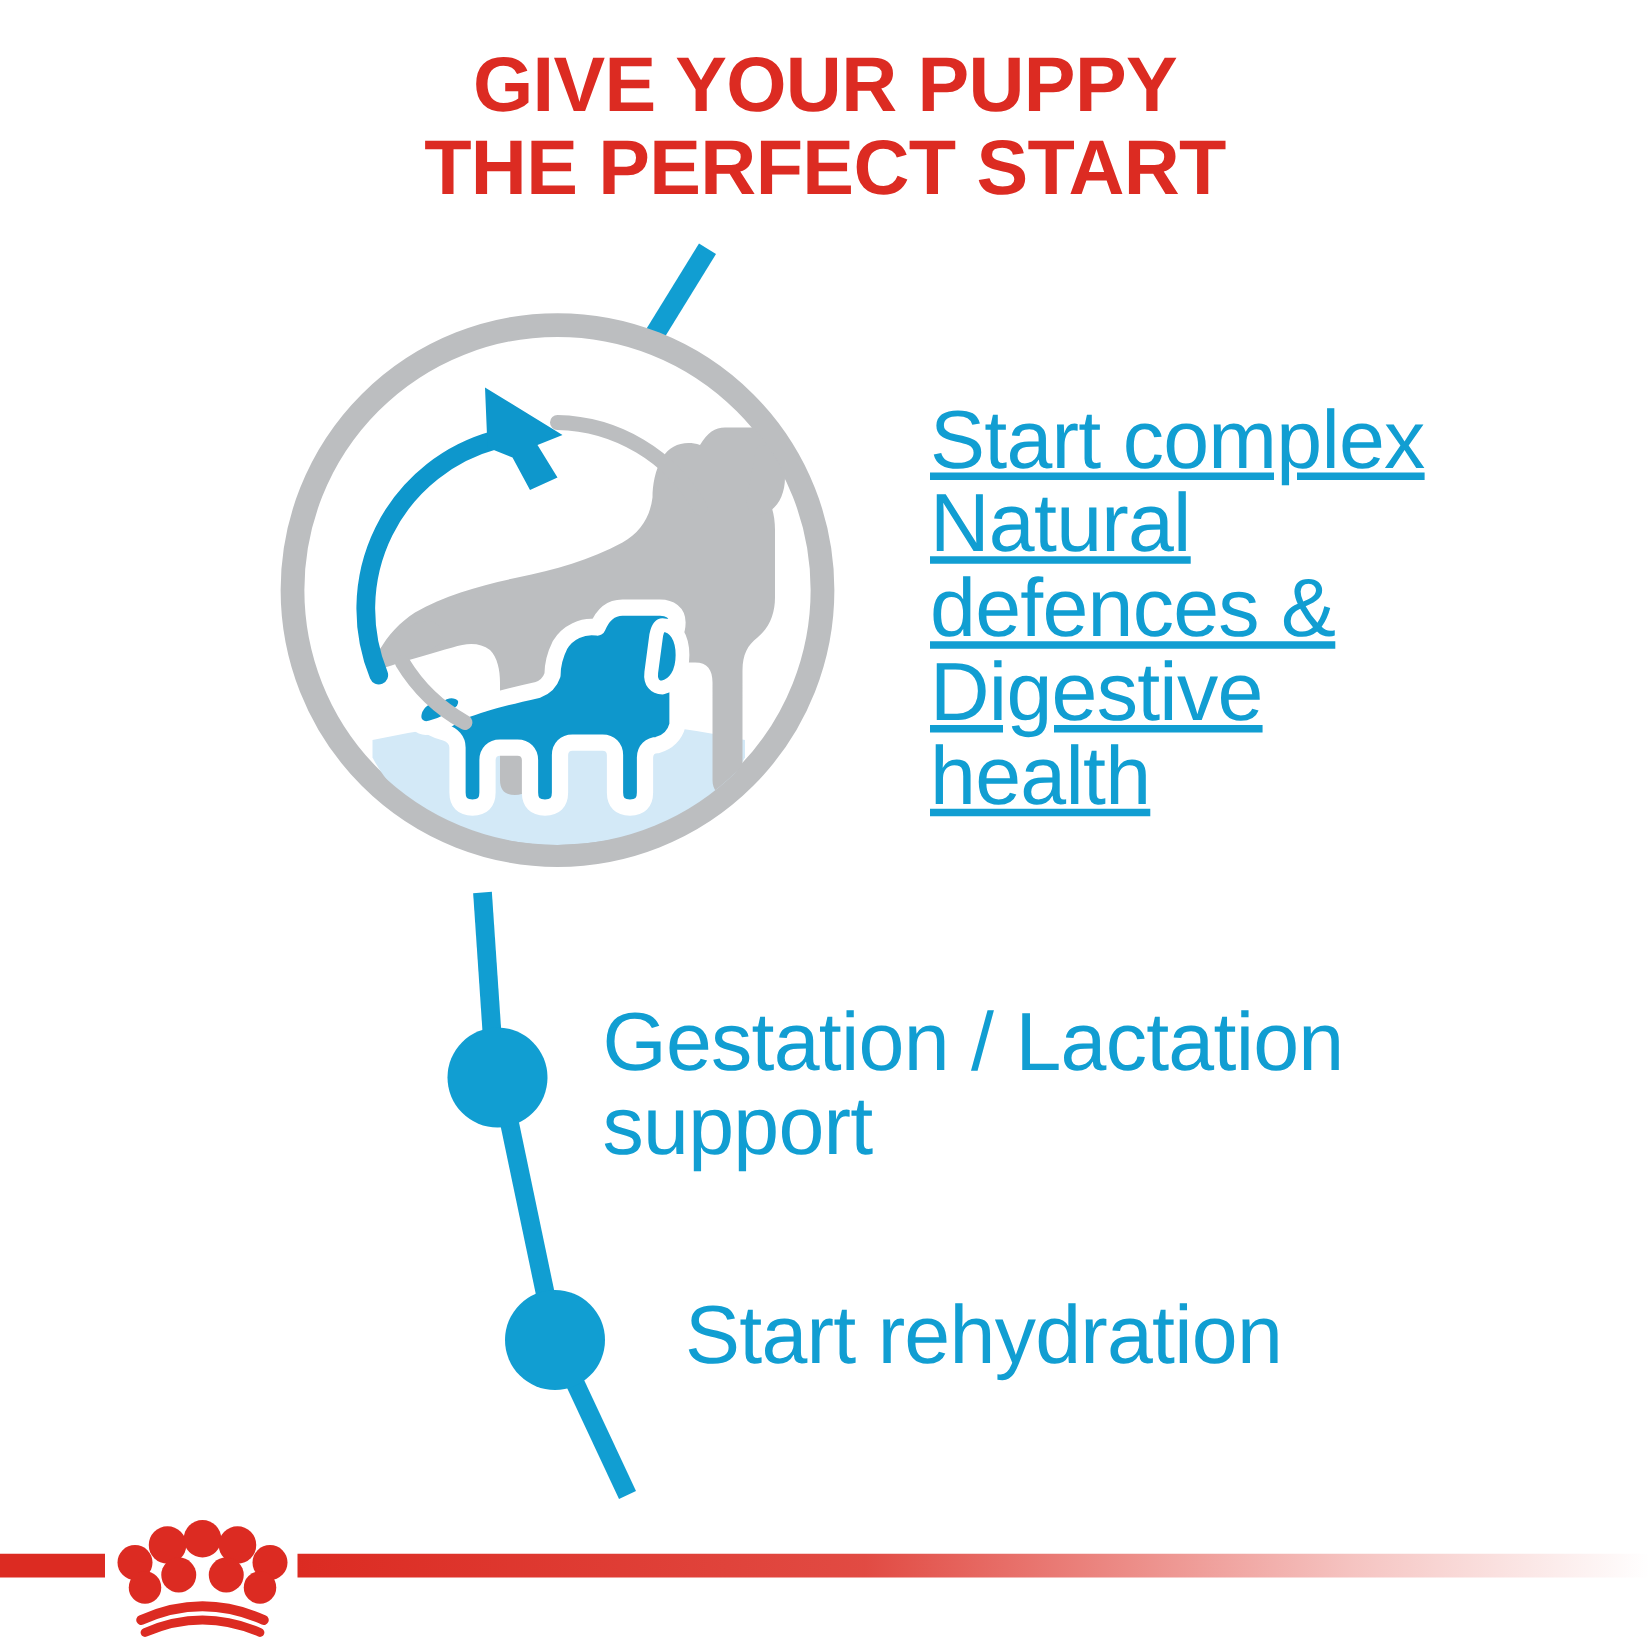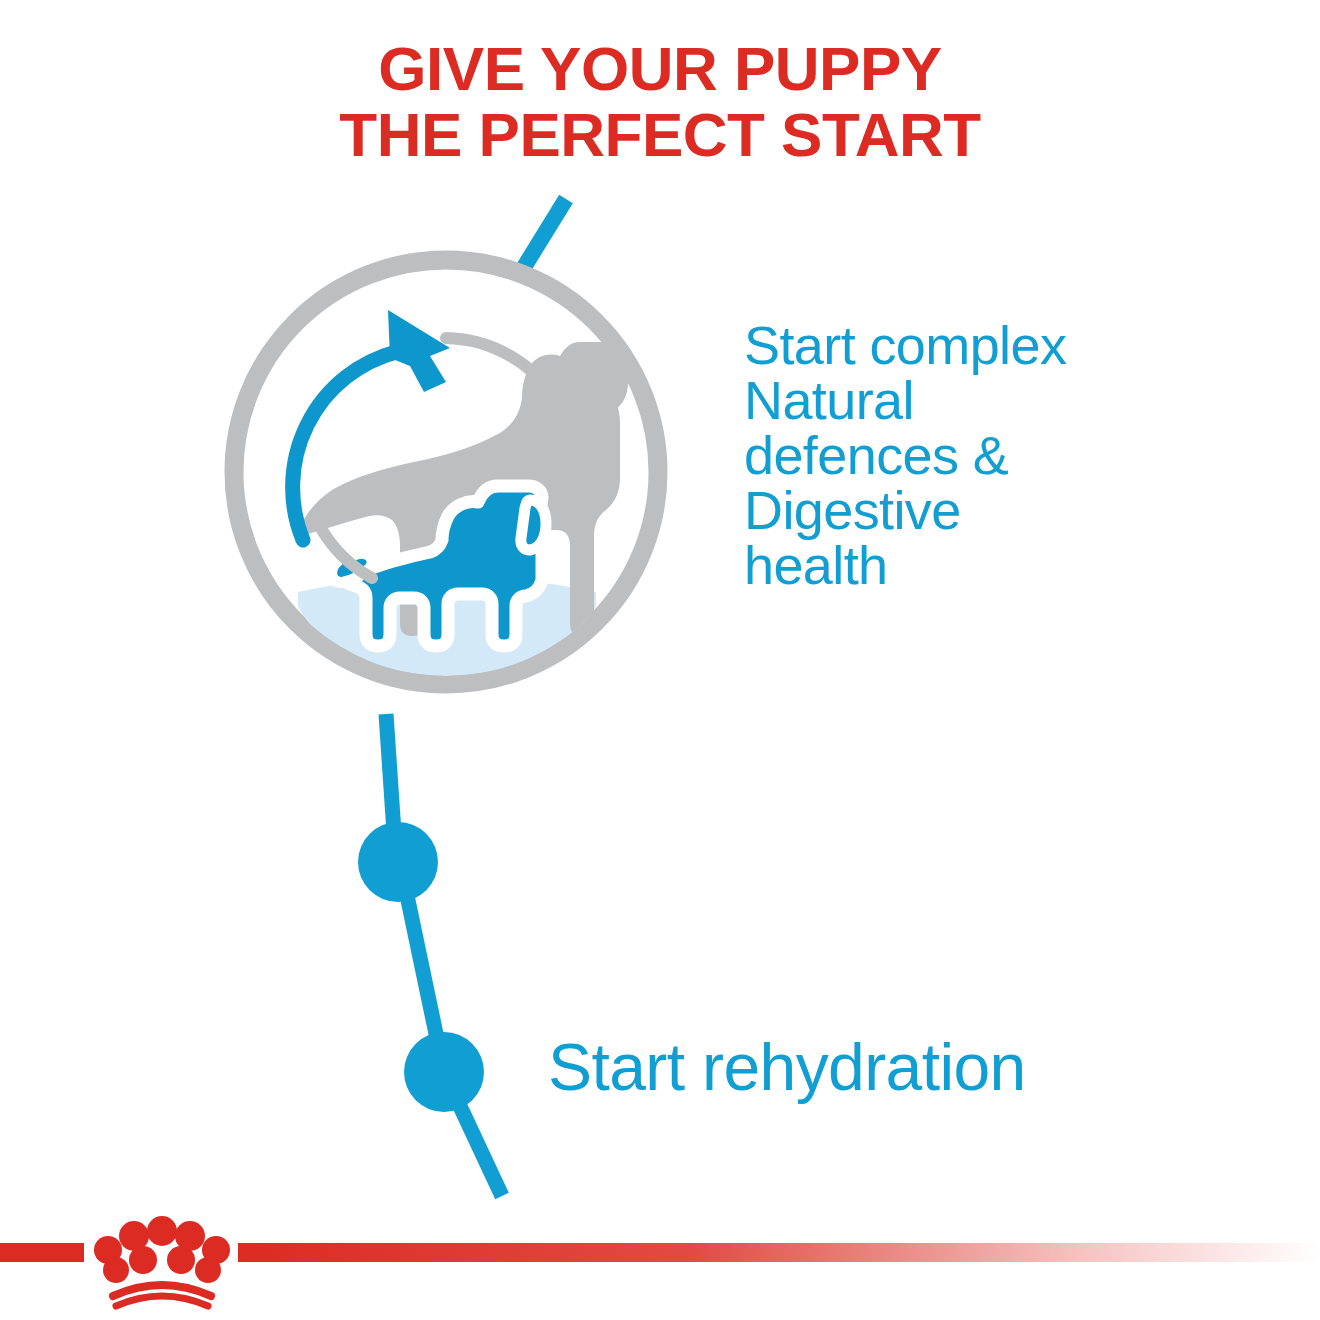--- a/index.html
+++ b/index.html
@@ -43,21 +43,22 @@
     font-family: "Liberation Sans", sans-serif;
     font-weight: normal;
     line-height: 1.02;
     white-space: pre-line;
     letter-spacing: -0.6px;
   }
   #benefit-text-0 {
     left: 744px;
     top: 318px;
     width: 560px;
-    font-size: 54px;
+    font-size: 66px;
+    text-decoration: underline;
   }
   #benefit-text-1 {
     left: 482px;
     top: 800px;
     width: 820px;
     font-size: 66px;
   }
   #benefit-text-2 {
     left: 548px;
     top: 1034px;
@@ -257,20 +258,22 @@
     <circle cx="444" cy="1072" r="40" fill="#119ED2"></circle>
 
   </svg>
 
   <div class="benefit-text" id="benefit-text-0">Start complex
 Natural
 defences &amp;
 Digestive
 health</div>
 
+  <div class="benefit-text" id="benefit-text-1">Gestation / Lactation
+support</div>
 
   <div class="benefit-text" id="benefit-text-2">Start rehydration</div>
 
   <svg class="footer" viewBox="0 0 1320 120" xmlns="http://www.w3.org/2000/svg">
     <defs>
       <linearGradient id="fadeRight" x1="0" y1="0" x2="1" y2="0">
         <stop offset="0%" stop-color="#DC2B22" stop-opacity="1"></stop>
         <stop offset="42%" stop-color="#DC2B22" stop-opacity="0.85"></stop>
         <stop offset="78%" stop-color="#DC2B22" stop-opacity="0.28"></stop>
         <stop offset="100%" stop-color="#DC2B22" stop-opacity="0"></stop>

